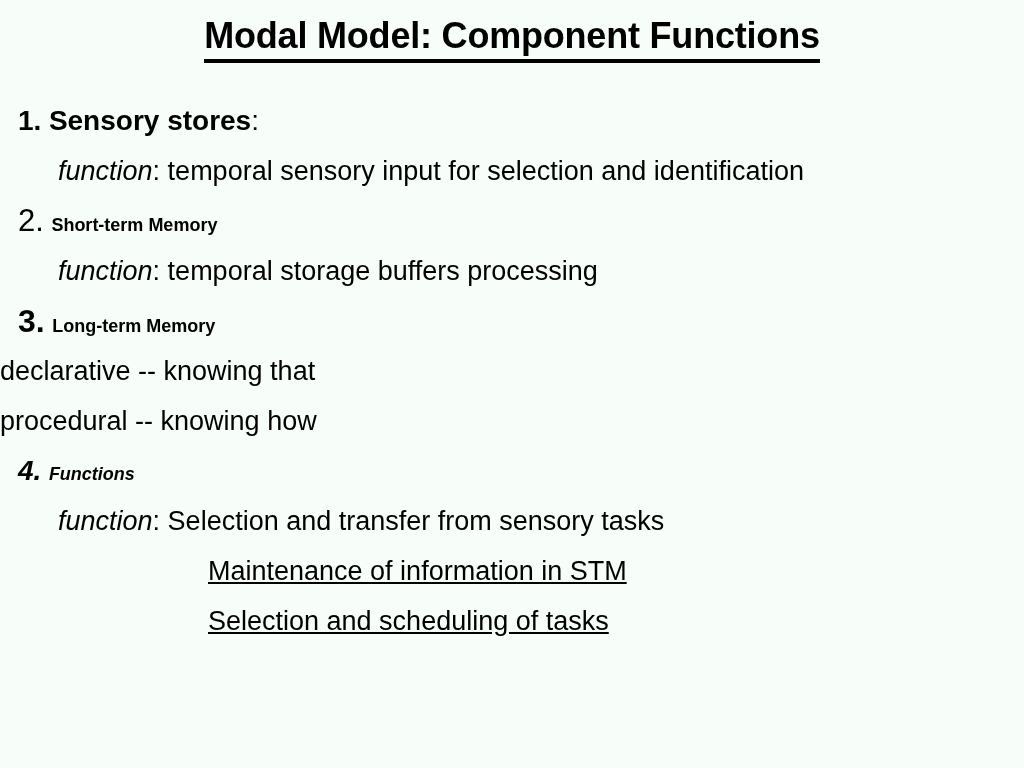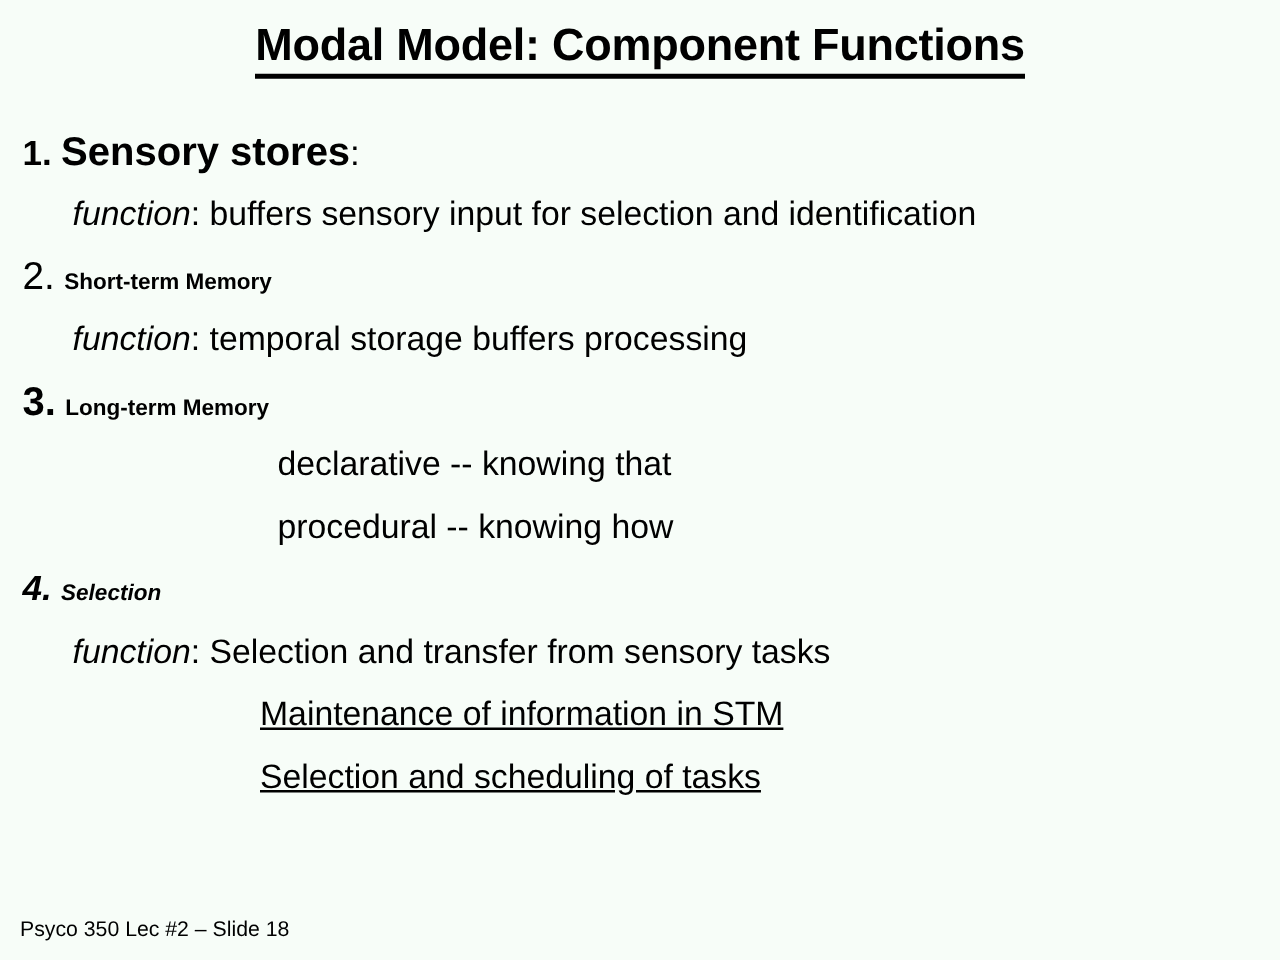--- a/index.html
+++ b/index.html
@@ -71,21 +71,21 @@
   }
   .item.num-big .num {
     font-weight: bold;
     font-size: 32px;
   }
   .item .head {
     font-weight: bold;
     font-size: 18px;
   }
   .item.first .head {
-    font-size: 32px;
+    font-size: 28px;
     text-align: right;
   }
   .item .colon {
     font-weight: normal;
     font-size: 28px;
   }
   .item.italic .num,
   .item.italic .head {
     font-style: italic;
   }
@@ -95,21 +95,20 @@
     padding-left: 58px;
     font-size: 27px;
   }
   .func .kw {
     font-style: italic;
     margin-top: 26px;
   }
 
   
   .sub-a {
-    padding-left: 222px;
     font-size: 27px;
   }
   .sub-b {
     padding-left: 208px;
     font-size: 27px;
     text-decoration: underline;
   }
 
   
   .footer {
@@ -131,47 +130,46 @@
   </div>
 
   <div class="body">
 
     <div class="line item first">
       <span class="num">1.</span>
       <span class="head">Sensory stores</span><span class="colon">:</span>
     </div>
     <div class="line func">
       <span class="kw">function</span><span>:</span>
-      <span>buffers sensory input for selection and identification</span>
+      <span>temporal sensory input for selection and identification</span>
     </div>
 
     <div class="line item num-light">
       <span class="num">2.</span>
       <span class="head">Short-term Memory</span><span class="colon"></span>
     </div>
     <div class="line func">
       <span class="kw">function</span><span>:</span>
       <span>temporal storage buffers processing</span>
     </div>
 
     <div class="line item num-big">
       <span class="num">3.</span>
       <span class="head">Long-term Memory</span><span class="colon"></span>
     </div>
     <div class="line sub-a">declarative -- knowing that</div>
     <div class="line sub-a">procedural -- knowing how</div>
 
     <div class="line item italic">
       <span class="num">4.</span>
-      <span class="head">Selection</span><span class="colon"></span>
+      <span class="head">Functions</span><span class="colon"></span>
     </div>
     <div class="line func">
       <span class="kw">function</span><span>:</span>
       <span>Selection and transfer from sensory tasks</span>
     </div>
     <div class="line sub-b">Maintenance of information in STM</div>
     <div class="line sub-b">Selection and scheduling of tasks</div>
 
   </div>
 
-  <div class="footer">Psyco 350 Lec #2 – Slide 18</div>
 
 </div>
 
 </body></html>

